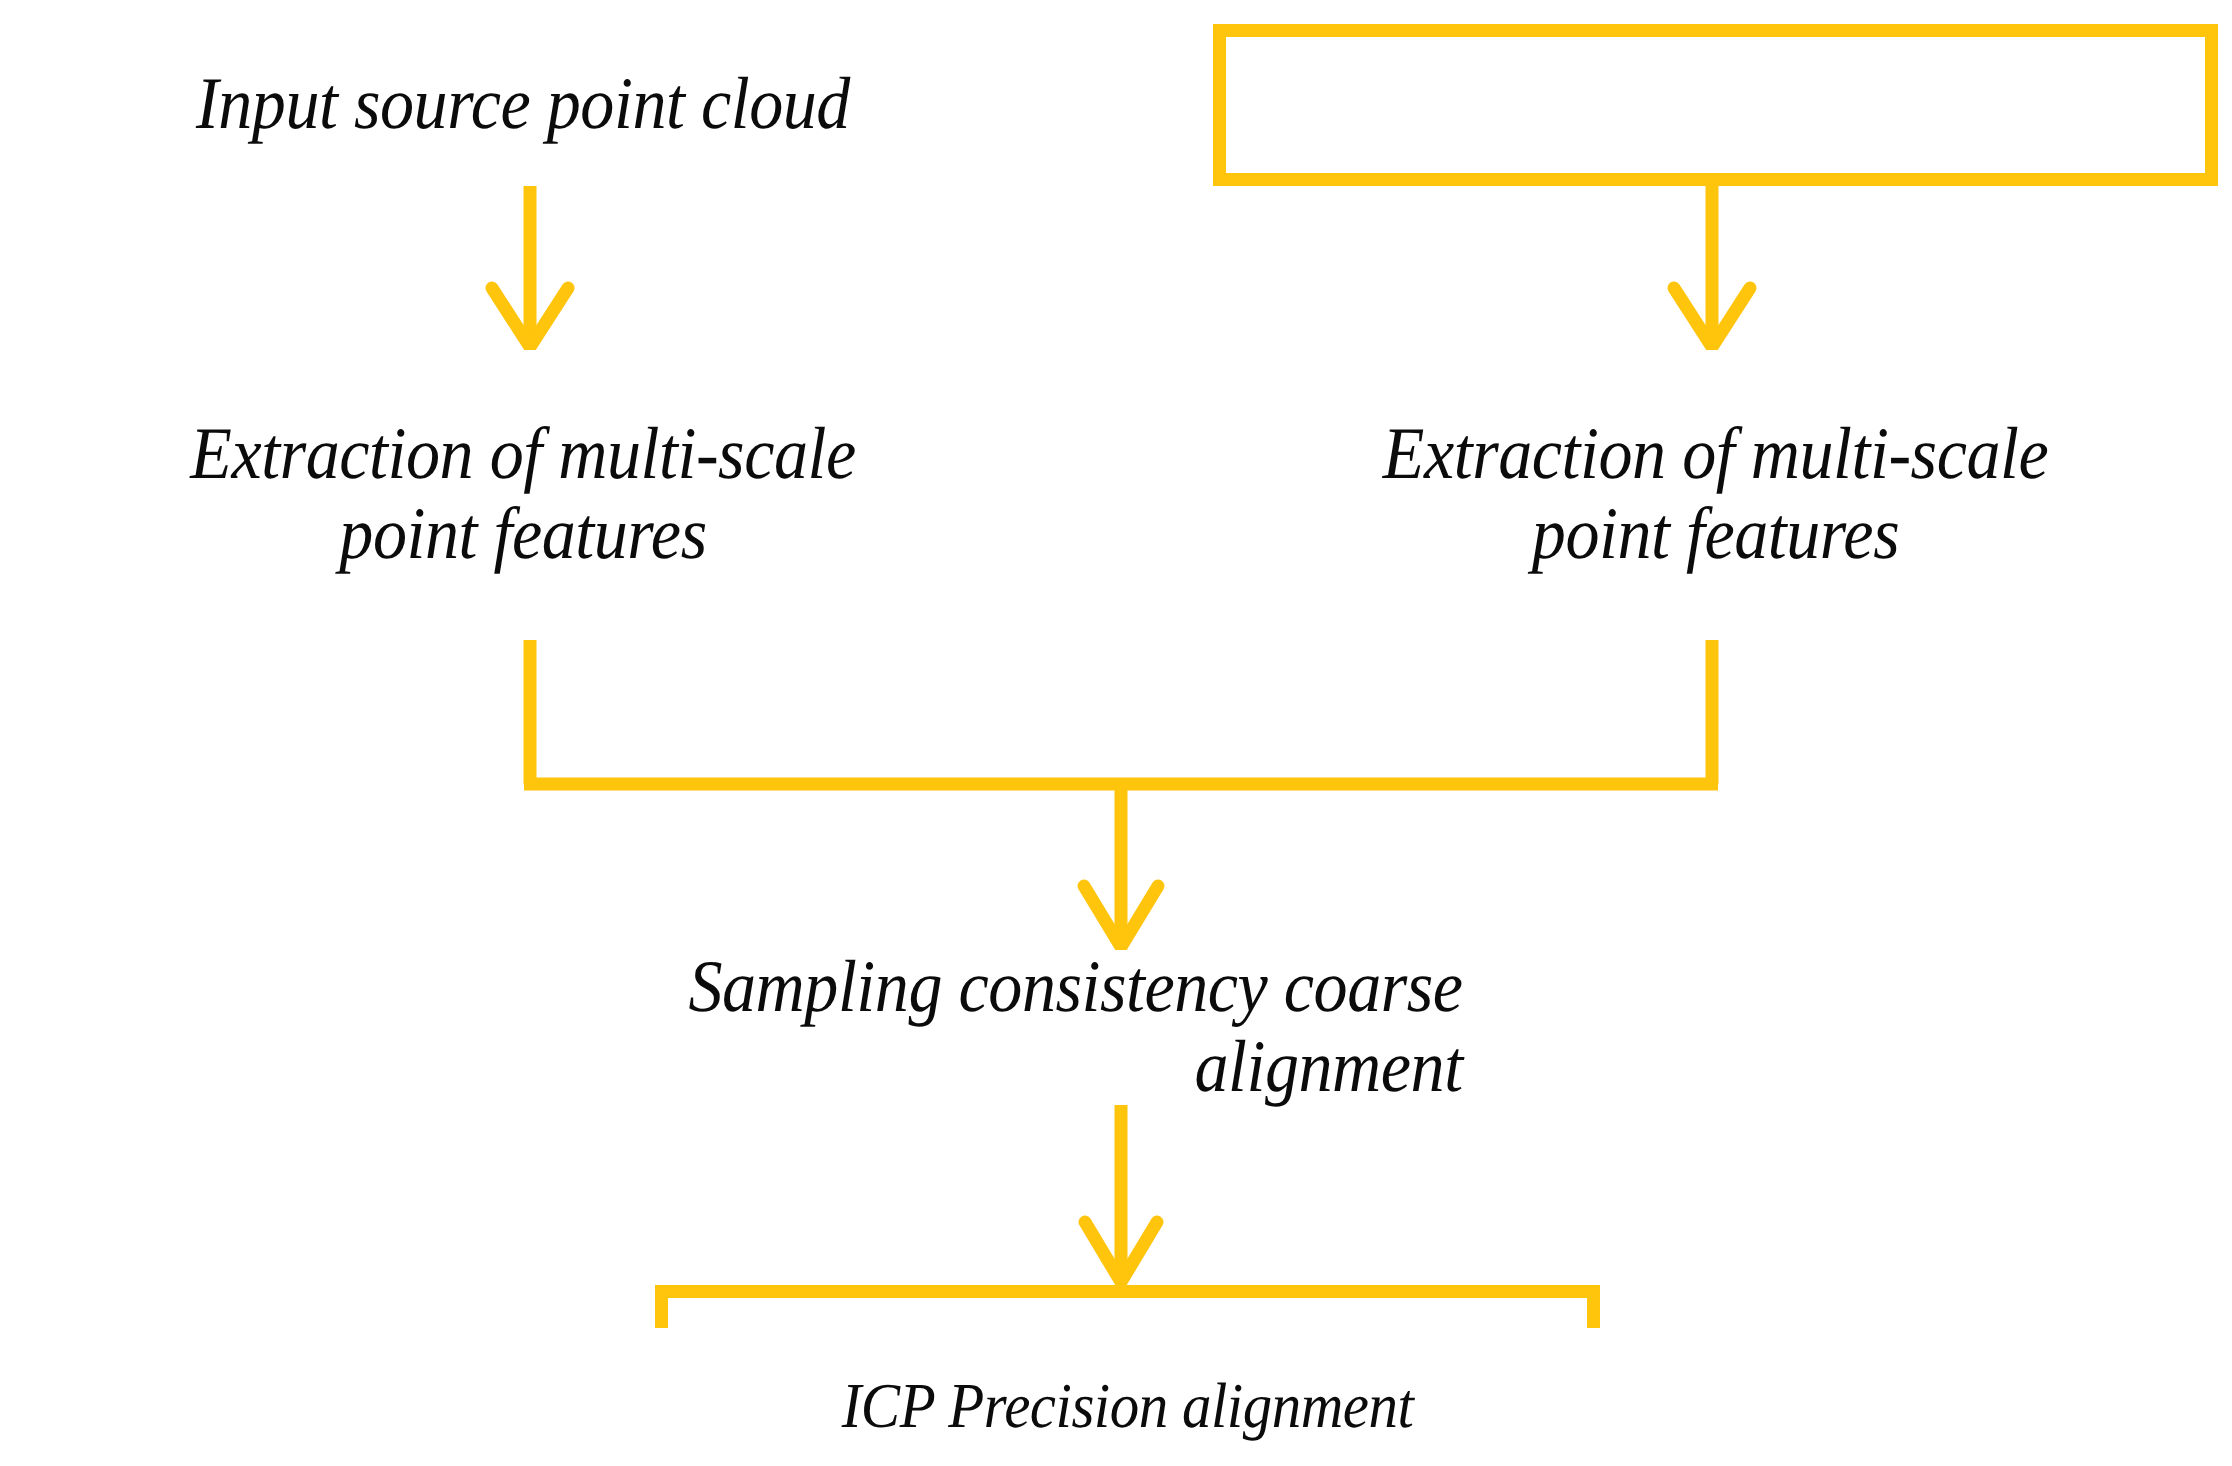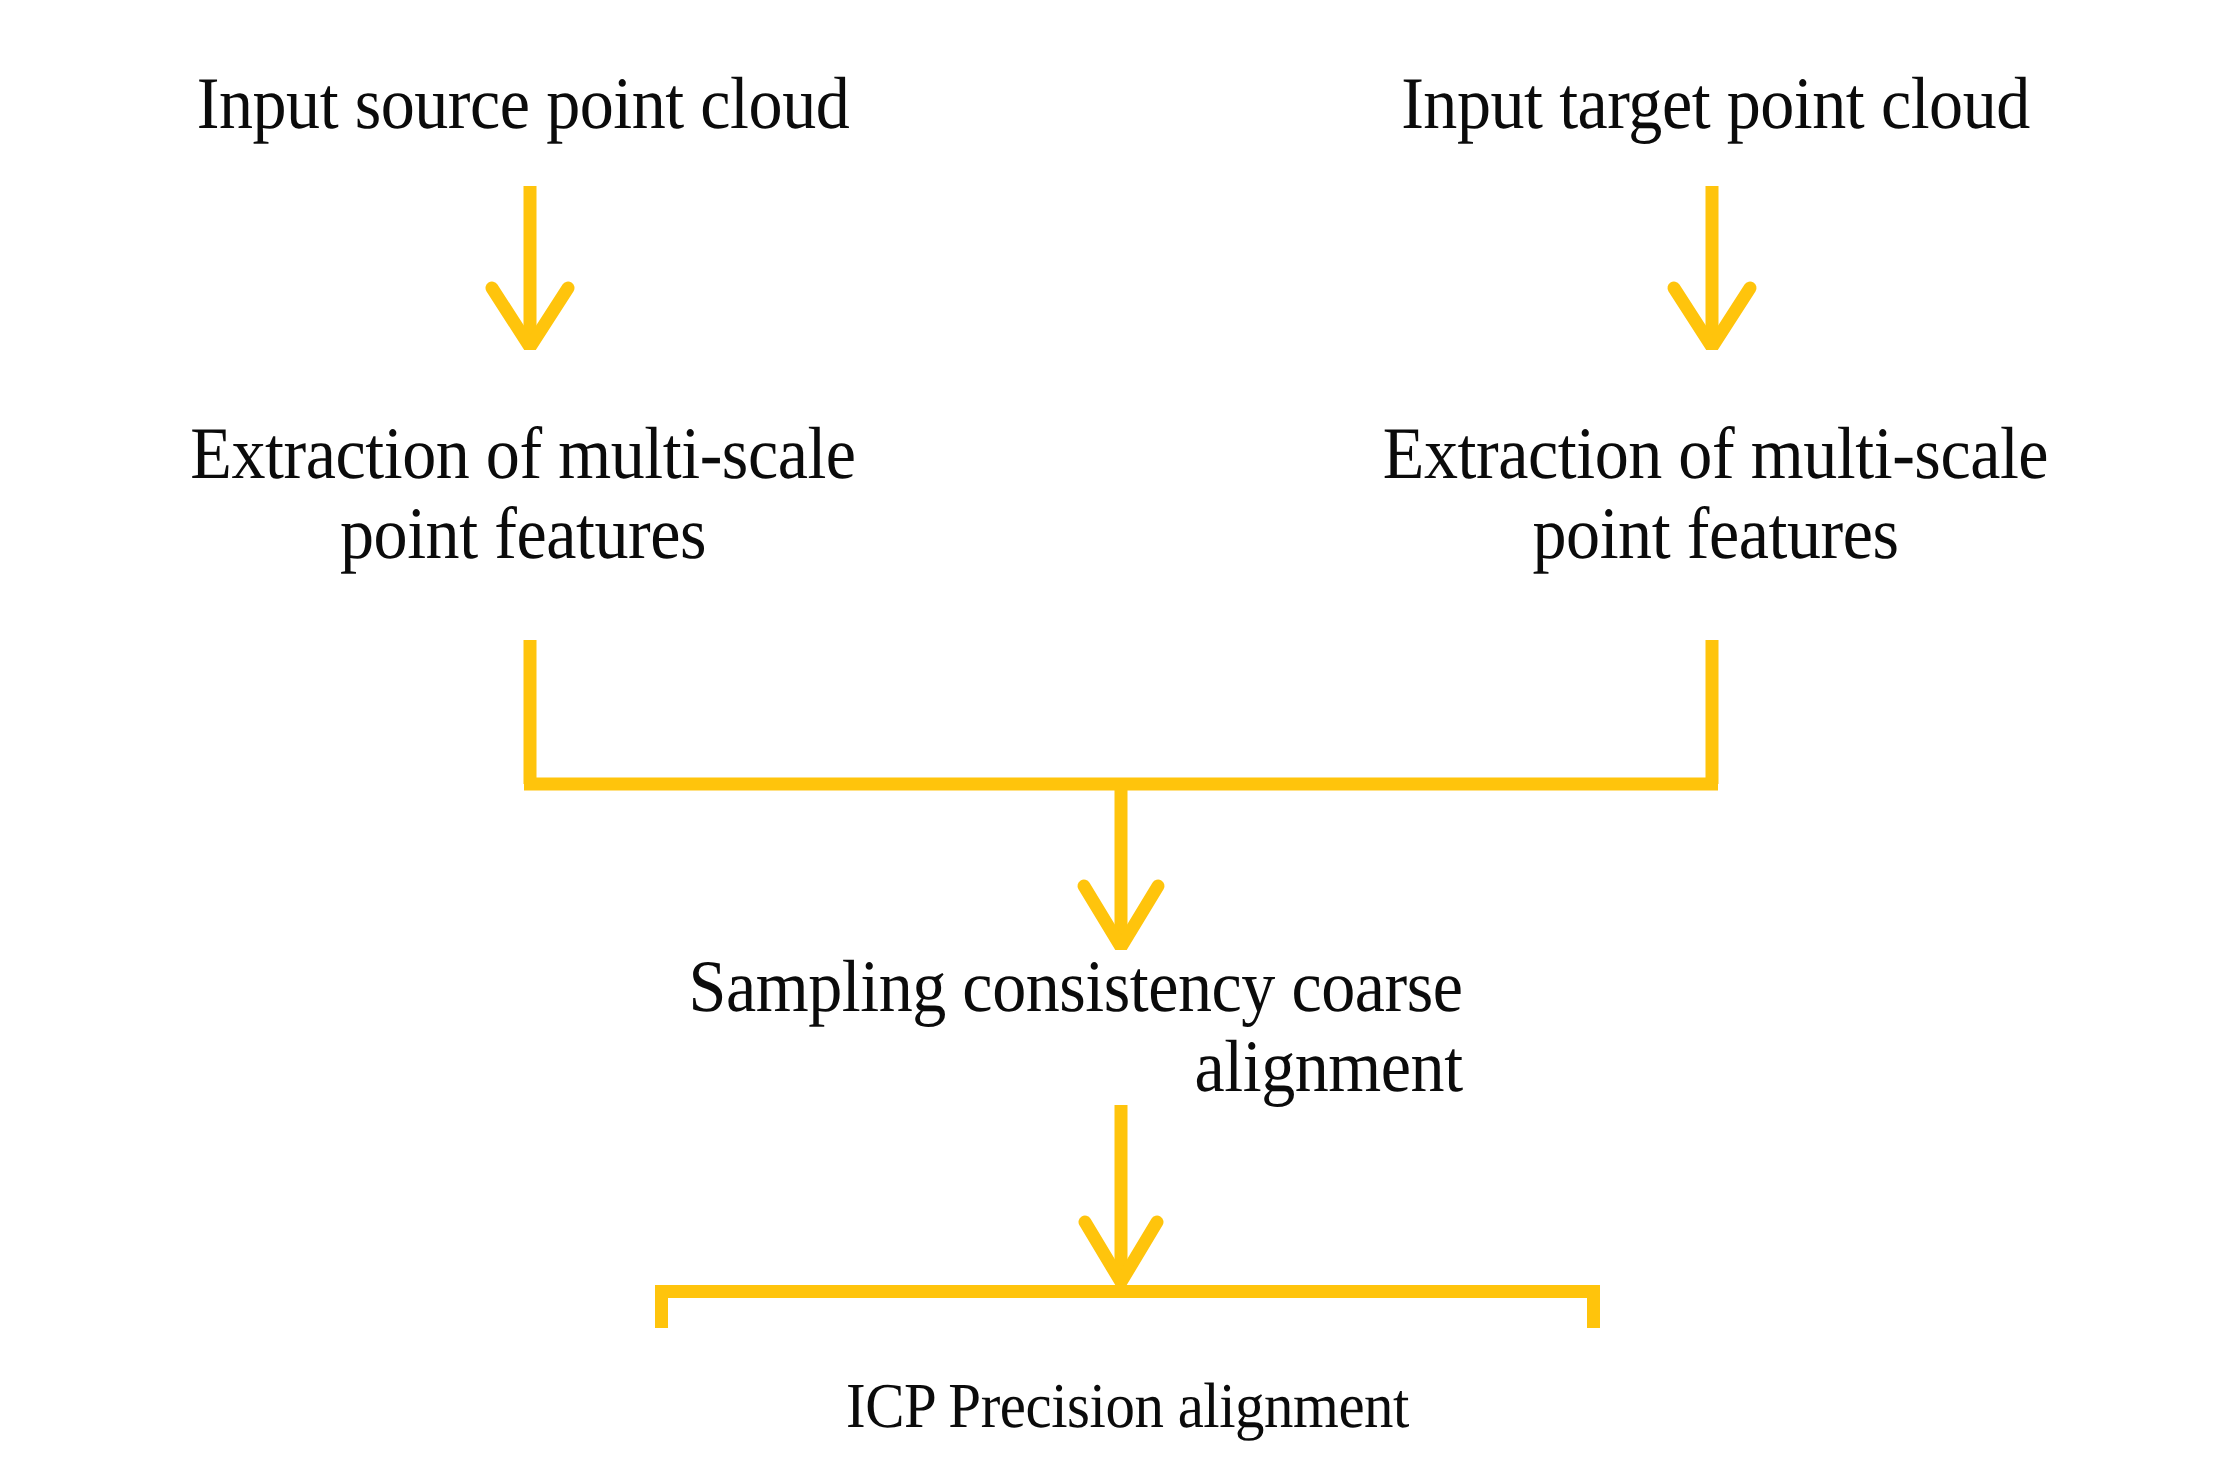--- a/index.html
+++ b/index.html
@@ -55,21 +55,21 @@
   #node-source-input      { left: 18px;   top: 24px;   width: 1010px; height: 162px;  font-size: 74px; }
   #node-target-input      { left: 1213px; top: 24px;   width: 1005px; height: 162px;  font-size: 74px; }
   #node-source-features   { left: 18px;   top: 350px;  width: 1010px; height: 290px;  font-size: 74px; }
   #node-target-features   { left: 1213px; top: 350px;  width: 1005px; height: 290px;  font-size: 74px; }
   #node-coarse-alignment  { left: 363px;  top: 950px;  width: 1155px; height: 155px;  font-size: 74px; }
   #node-icp-alignment     { left: 655px;  top: 1328px; width: 945px;  height: 155px;  font-size: 64px; }
 </style>
 </head>
 <body style="background: rgb(255, 255, 255);">
 
-<div id="flowchart-root" style="background: rgb(255, 255, 255);">
+<div id="flowchart-root" style="background: rgb(255, 255, 255); font-style: italic;">
 
   <svg id="flow-svg" viewBox="0 0 2232 1466" xmlns="http://www.w3.org/2000/svg">
 
     <g>
       <line x1="530" y1="186" x2="530" y2="340" stroke="#FFC40C" stroke-width="13"></line>
       <polyline points="492,288 530,347 568,288" fill="none" stroke="#FFC40C" stroke-width="13" stroke-linecap="round" stroke-linejoin="round"></polyline>
     </g>
 
     <g>
       <line x1="1712" y1="186" x2="1712" y2="340" stroke="#FFC40C" stroke-width="13"></line>
@@ -99,23 +99,20 @@
       <rect x="1219.5" y="356.5" width="992" height="277" stroke="#FFC40C"></rect>
       <rect x="369.5" y="956.5" width="1142" height="142" stroke="#FFC40C"></rect>
       <rect x="661.5" y="1291.5" width="932" height="142" stroke="#FFC40C"></rect>
     </g>
   </svg>
 
   <div class="node-box" id="node-source-input" style="color: rgb(11, 11, 11);">
     <span class="node-label">Input source point cloud</span>
   </div>
 
-  <div class="node-box" id="node-target-input" style="color: rgb(11, 11, 11);">
-    <span class="node-label">Input target point cloud</span>
-  </div>
 
   <div class="node-box" id="node-source-features" style="color: rgb(11, 11, 11);">
     <span class="node-label">Extraction of multi-scale
 point features</span>
   </div>
 
   <div class="node-box" id="node-target-features" style="color: rgb(11, 11, 11);">
     <span class="node-label">Extraction of multi-scale
 point features</span>
   </div>

